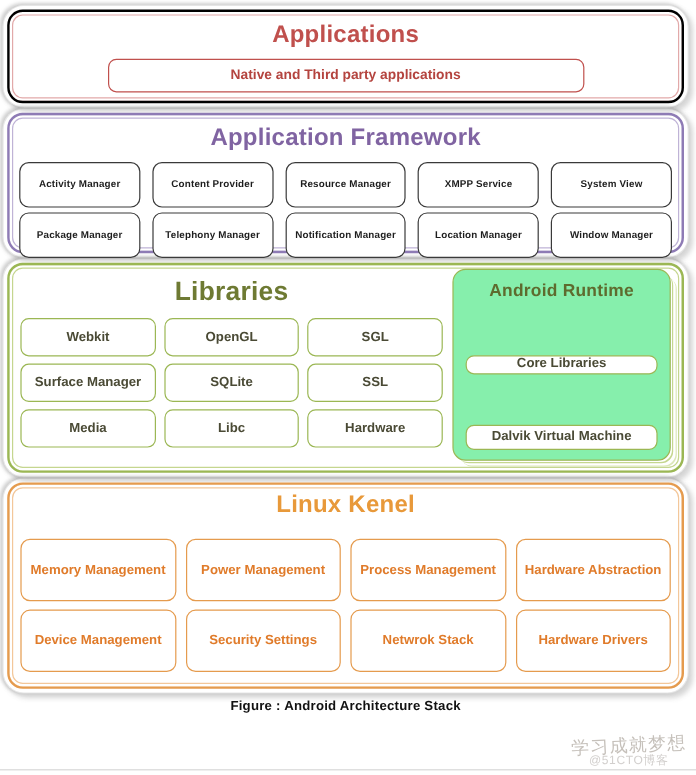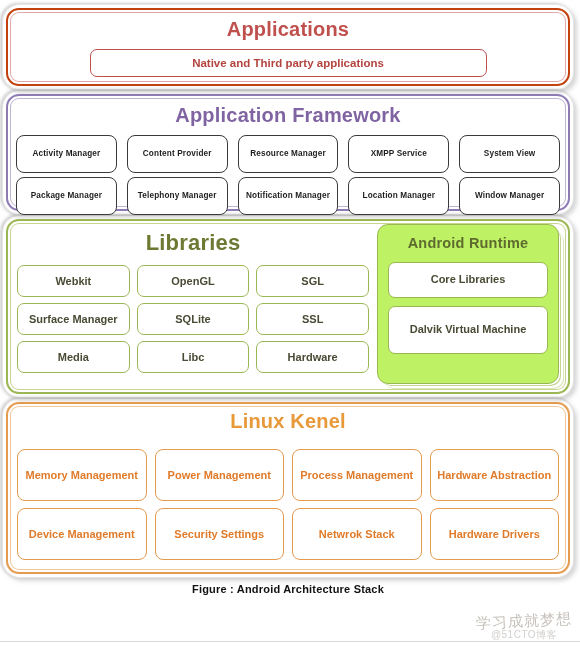--- a/index.html
+++ b/index.html
@@ -55,21 +55,21 @@
   .layer-title {
     text-align: center;
     font-weight: bold;
     letter-spacing: 0.2px;
     margin: 5px 0 8px 0;
   }
 
   
   .layer-apps { height: 78px; }
   .layer-apps .layer-inner {
-    border: 2px solid #c2410c;
+    border: 2px solid #000000;
     box-shadow: inset 0 0 0 2px #ffffff, inset 0 0 0 3px #E2A9A9;
     height: 100%;
     padding-top: 4px;
   }
   .layer-apps .layer-title {
     color: #C0504D;
     font-size: 20px;
     margin: 4px 0 8px 0;
   }
   .apps-box {
@@ -157,26 +157,27 @@
     background: #ffffff;
     color: #4A4A35;
     font-size: 11px;
     font-weight: bold;
     padding: 0 2px;
   }
   .runtime-box {
     flex: 1 1 auto;
     border: 1.6px solid #9BB754;
     border-radius: 11px;
-    background: #bef264;
+    background: #86efac;
     padding: 2px 10px 8px 10px;
     display: flex;
     flex-direction: column;
     box-shadow: 2px 2px 0 -1px #ffffff, 3px 3px 0 -1px #C5D68F,
                 5px 5px 0 -1px #ffffff, 6px 6px 0 -1px #DCE7BA;
+    gap: 34px;
   }
   .runtime-box .layer-title {
     color: #5E6B2E;
     font-size: 14.5px;
     margin: 8px 0 11px 0;
   }
   .rt-cell {
     height: 34px;
     display: flex;
     align-items: center;

